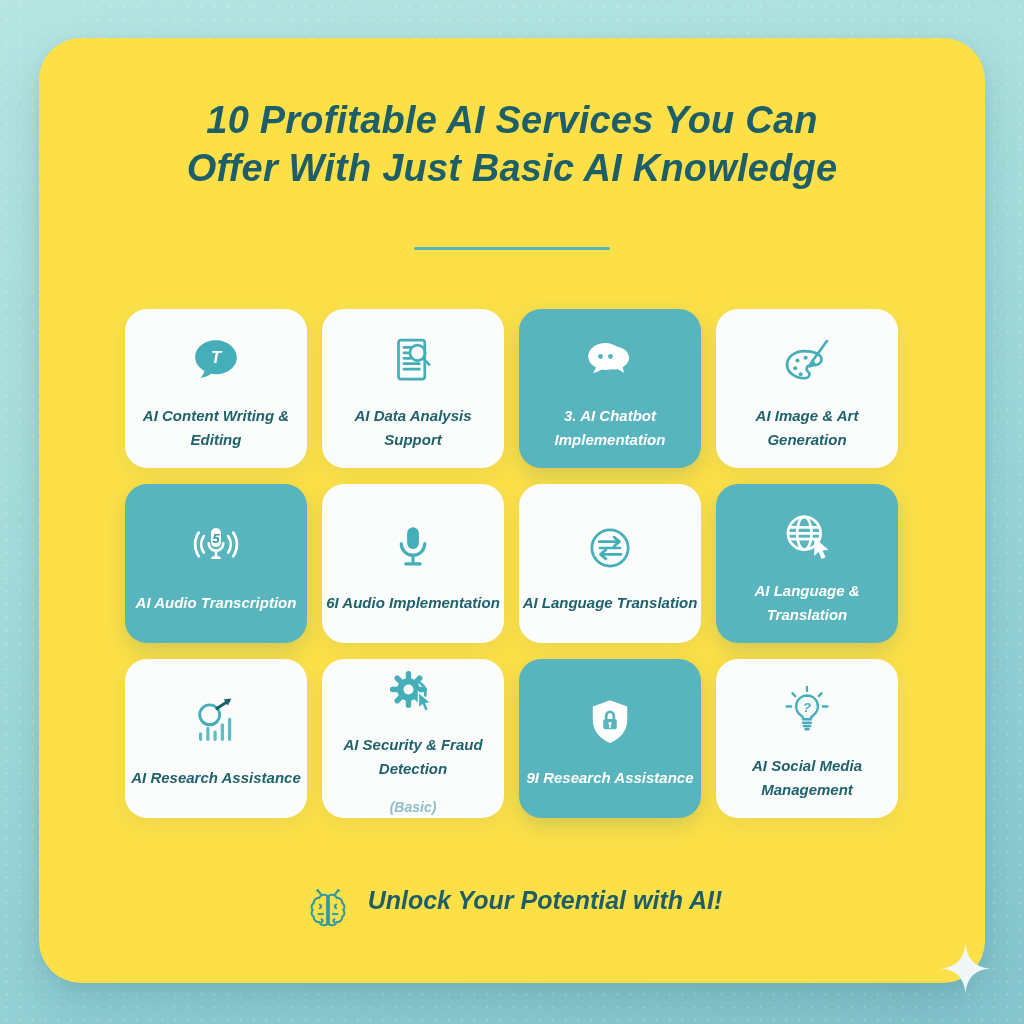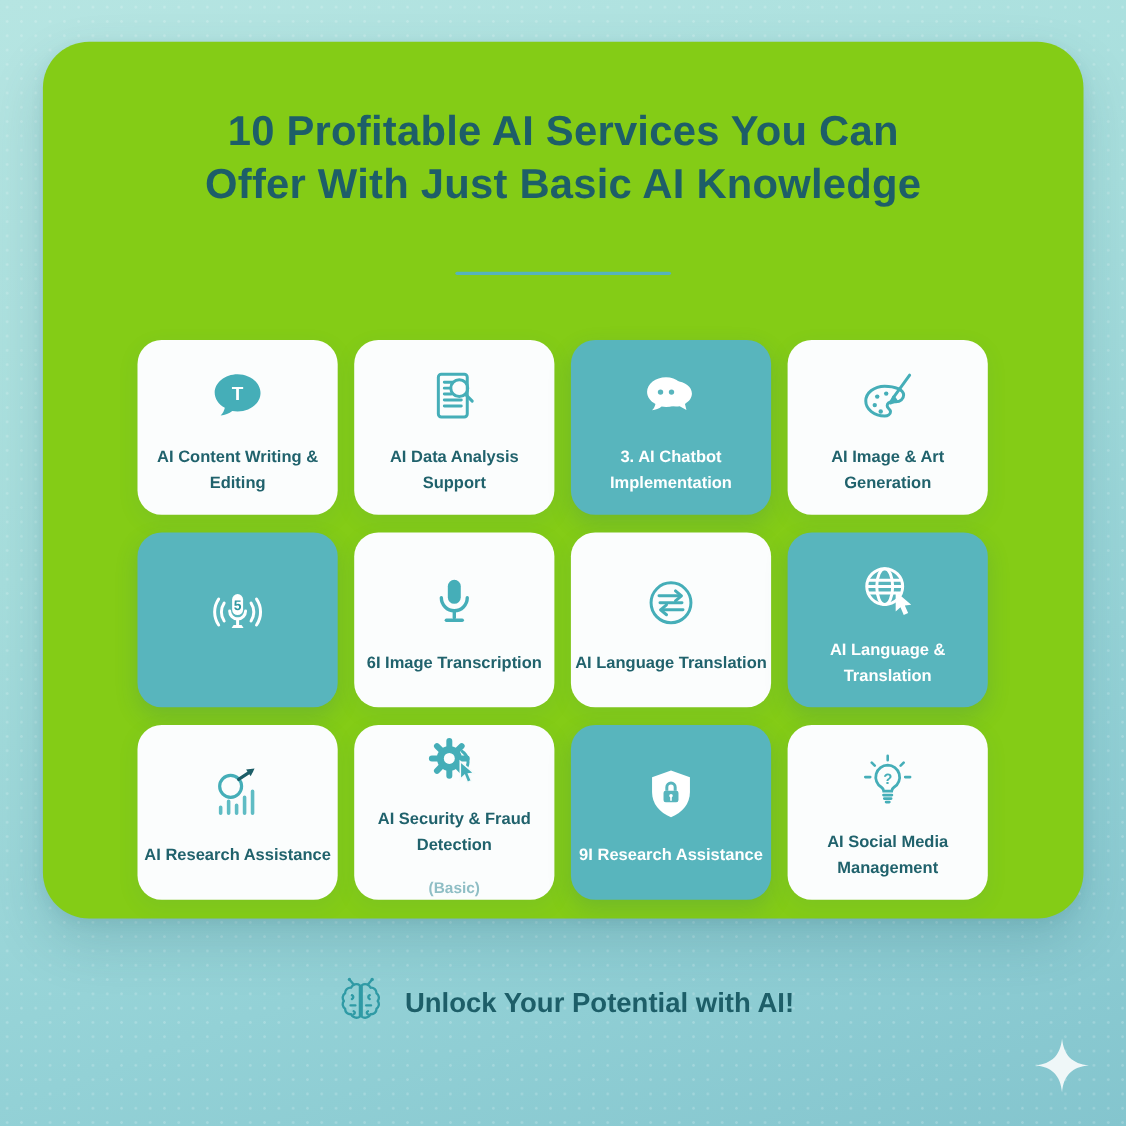--- a/index.html
+++ b/index.html
@@ -7,23 +7,24 @@
     width:1024px;height:1024px;position:relative;overflow:hidden;
     font-family:"Liberation Sans", sans-serif;
     background:linear-gradient(160deg,#b6e5e2 0%,#a7dedd 38%,#93d1d6 72%,#84c5ce 100%);
   }
   body::before{ 
     content:"";position:absolute;inset:0;
     background-image:radial-gradient(rgba(255,255,255,.55) 1px, transparent 1.4px);
     background-size:13px 13px;opacity:.35;pointer-events:none;z-index:0;
   }
   .panel{
-    position:absolute;left:39px;top:38px;width:946px;height:797px;
-    background:#84cc16;border-radius:42px;z-index:1;
+    position:absolute;left:39px;top:38px;width:946px;height:945px;
+    background:#fde047;border-radius:42px;z-index:1;
     box-shadow:0 22px 48px rgba(23,85,97,.18), 0 4px 12px rgba(23,85,97,.08);
+    font-style:italic;
   }
   .title{
     position:absolute;top:58px;left:0;width:100%;text-align:center;
     color:#1d5e68;font-size:38px;font-weight:bold;line-height:48px;letter-spacing:.2px;
   }
   .divider{
     position:absolute;top:209px;left:50%;transform:translateX(-50%);
     width:196px;height:3px;background:#56b3bc;border-radius:2px;
   }
   .grid{
@@ -35,21 +36,21 @@
     justify-content:center;text-align:center;padding:6px 3px 4px;box-sizing:border-box;
   }
   .card.white{background:#fbfdfd;color:#20626c;box-shadow:0 6px 18px rgba(60,130,140,.10);}
   .card.teal{background:#58b5bd;color:#ffffff;box-shadow:0 8px 20px rgba(40,110,120,.20);}
   .icon-wrap{height:66px;display:flex;align-items:center;justify-content:center;margin-bottom:10px;}
   .icon-wrap svg{width:58px;height:58px;display:block;}
   .label{font-size:15px;font-weight:bold;line-height:24px;}
   .sublabel{font-size:14px;font-weight:bold;color:#8fbec5;line-height:16px;margin-top:18px;}
   .footer{
     position:absolute;top:848px;left:0;width:100%;
-    display:flex;align-items:center;justify-content:center;gap:14px;
+    display:flex;align-items:flex-start;justify-content:center;gap:14px;
   }
   .footer svg{width:52px;height:52px;display:block;}
   .footer-text{color:#1d5e68;font-size:25px;font-weight:bold;}
   .sparkle{position:absolute;left:941px;top:944px;width:49px;height:49px;z-index:3;}
   .sparkle svg{width:100%;height:100%;display:block;}
 </style>
 </head>
 <body>
 
 <div class="panel">
@@ -121,34 +122,35 @@
             <path d="M45.5 19a16 16 0 0 1 0 18"></path>
             <path d="M51 15a23 23 0 0 1 0 26"></path>
             <path d="M24 27a8 8 0 0 0 16 0"></path>
             <path d="M32 35v6"></path>
           </g>
           <rect x="26.5" y="10" width="11" height="21" rx="5.5" fill="#ffffff"></rect>
           <path d="M26 44h12l-2-3h-8z" fill="#ffffff"></path>
           <text x="32" y="26" text-anchor="middle" font-size="14" font-weight="bold" fill="#2e97a1">5</text>
         </svg>
       </div>
+      <div class="label">AI Audio Transcription</div>
     </div>
 
     <div class="card white">
       <div class="icon-wrap">
         <svg viewBox="0 0 64 64">
           <rect x="25.5" y="9" width="13" height="24" rx="6.5" fill="#45aeb8"></rect>
           <g stroke="#45aeb8" stroke-width="3.4" stroke-linecap="round" fill="none">
             <path d="M19 27a13 13 0 0 0 26 0"></path>
             <path d="M32 40v7"></path>
             <path d="M24 49.5h16"></path>
           </g>
         </svg>
       </div>
-      <div class="label">6I Image Transcription</div>
+      <div class="label">6I Audio Implementation</div>
     </div>
 
     <div class="card white">
       <div class="icon-wrap">
         <svg viewBox="0 0 64 64" fill="none" stroke="#45aeb8" stroke-width="3" stroke-linecap="round" stroke-linejoin="round">
           <circle cx="32" cy="32" r="20"></circle>
           <path d="M20 25h21"></path>
           <path d="M36.5 20l6 5-6 5"></path>
           <path d="M21 32h22"></path>
           <path d="M44 39H23"></path>

